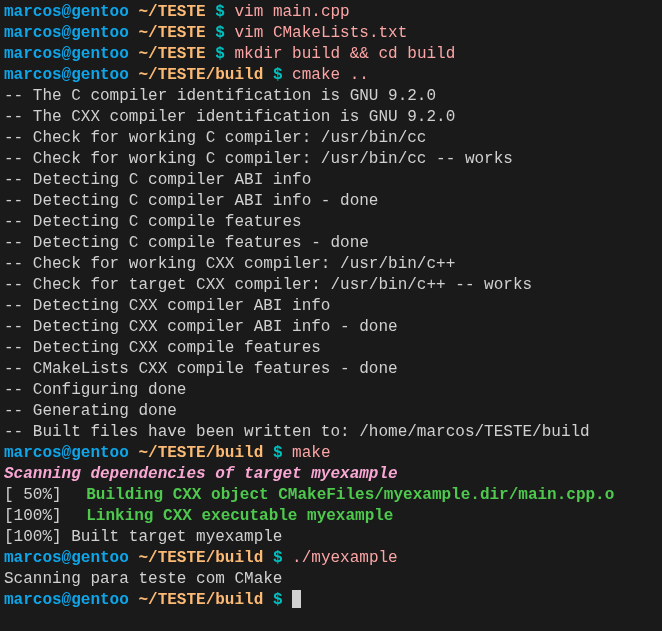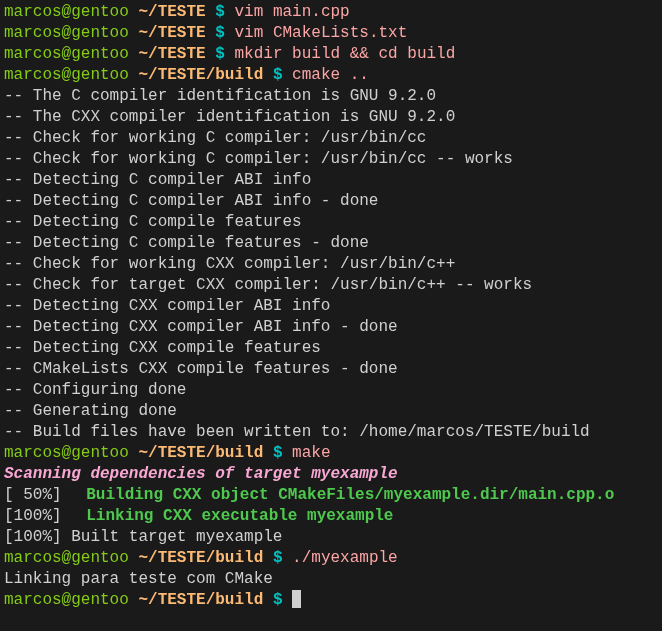--- a/index.html
+++ b/index.html
@@ -8,21 +8,21 @@
       color: #d0d0d0;
       font-family: 'Consolas', 'Monaco', 'Courier New', monospace;
       font-size: 16px;
       line-height: 21px;
       padding: 2px 4px;
       width: 662px;
       height: 631px;
       overflow: hidden;
     }
     .line { white-space: pre; }
-    .user-host { color: #84cc16; font-weight: normal; text-align: center; }
+    .user-host { color: #0ea5e9; font-weight: bold; text-align: center; }
     .path { color: #fdba74; font-weight: bold; margin-top: 44px; }
     .prompt-sym { color: #00c0c0; font-weight: bold; }
     .cmd { color: #fca5a5; }
     .output { color: #d0d0d0; }
     .magenta { color: #f9a8d4; font-weight: bold; font-style: italic; }
     .green-bold { color: #4ec94e; font-weight: bold; margin-left: 15px; }
     .cursor {
       display: inline-block;
       width: 9px;
       height: 18px;
@@ -47,21 +47,21 @@
 <div class="line output">-- Detecting C compile features</div>
 <div class="line output">-- Detecting C compile features - done</div>
 <div class="line output">-- Check for working CXX compiler: /usr/bin/c++</div>
 <div class="line output">-- Check for target CXX compiler: /usr/bin/c++ -- works</div>
 <div class="line output">-- Detecting CXX compiler ABI info</div>
 <div class="line output">-- Detecting CXX compiler ABI info - done</div>
 <div class="line output">-- Detecting CXX compile features</div>
 <div class="line output">-- CMakeLists CXX compile features - done</div>
 <div class="line output">-- Configuring done</div>
 <div class="line output">-- Generating done</div>
-<div class="line output">-- Build files have been written to: /home/marcos/TESTE/build</div>
+<div class="line output">-- Built files have been written to: /home/marcos/TESTE/build</div>
 <div class="line"><span class="user-host">marcos@gentoo</span> <span class="path">~/TESTE/build</span> <span class="prompt-sym">$</span> <span class="cmd">make</span></div>
 <div class="line magenta">Scanning dependencies of target myexample</div>
 <div class="line"><span class="output">[ 50%] </span><span class="green-bold">Building CXX object CMakeFiles/myexample.dir/main.cpp.o</span></div>
 <div class="line"><span class="output">[100%] </span><span class="green-bold">Linking CXX executable myexample</span></div>
 <div class="line output">[100%] Built target myexample</div>
 <div class="line"><span class="user-host">marcos@gentoo</span> <span class="path">~/TESTE/build</span> <span class="prompt-sym">$</span> <span class="cmd">./myexample</span></div>
-<div class="line output">Linking para teste com CMake</div>
+<div class="line output">Scanning para teste com CMake</div>
 <div class="line"><span class="user-host">marcos@gentoo</span> <span class="path">~/TESTE/build</span> <span class="prompt-sym">$</span> <span class="cursor"></span></div>
 
 </body></html>

